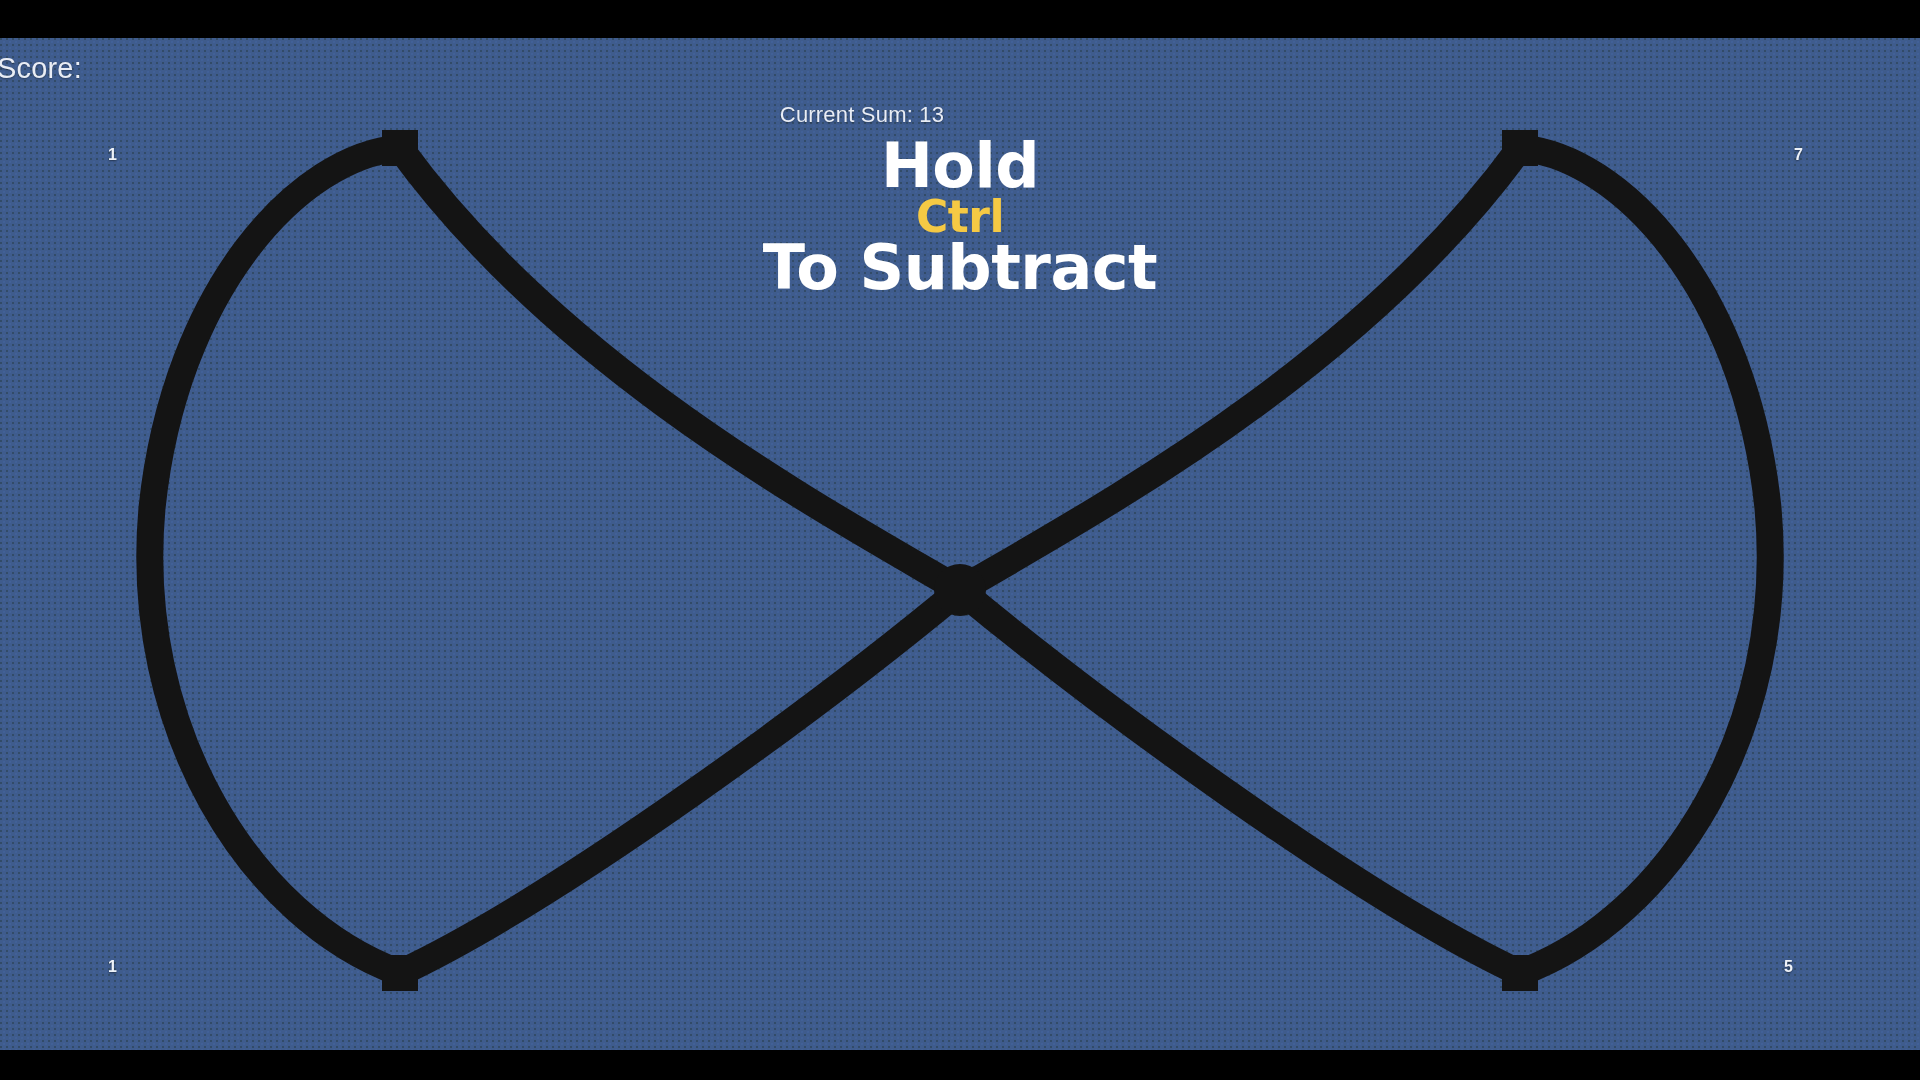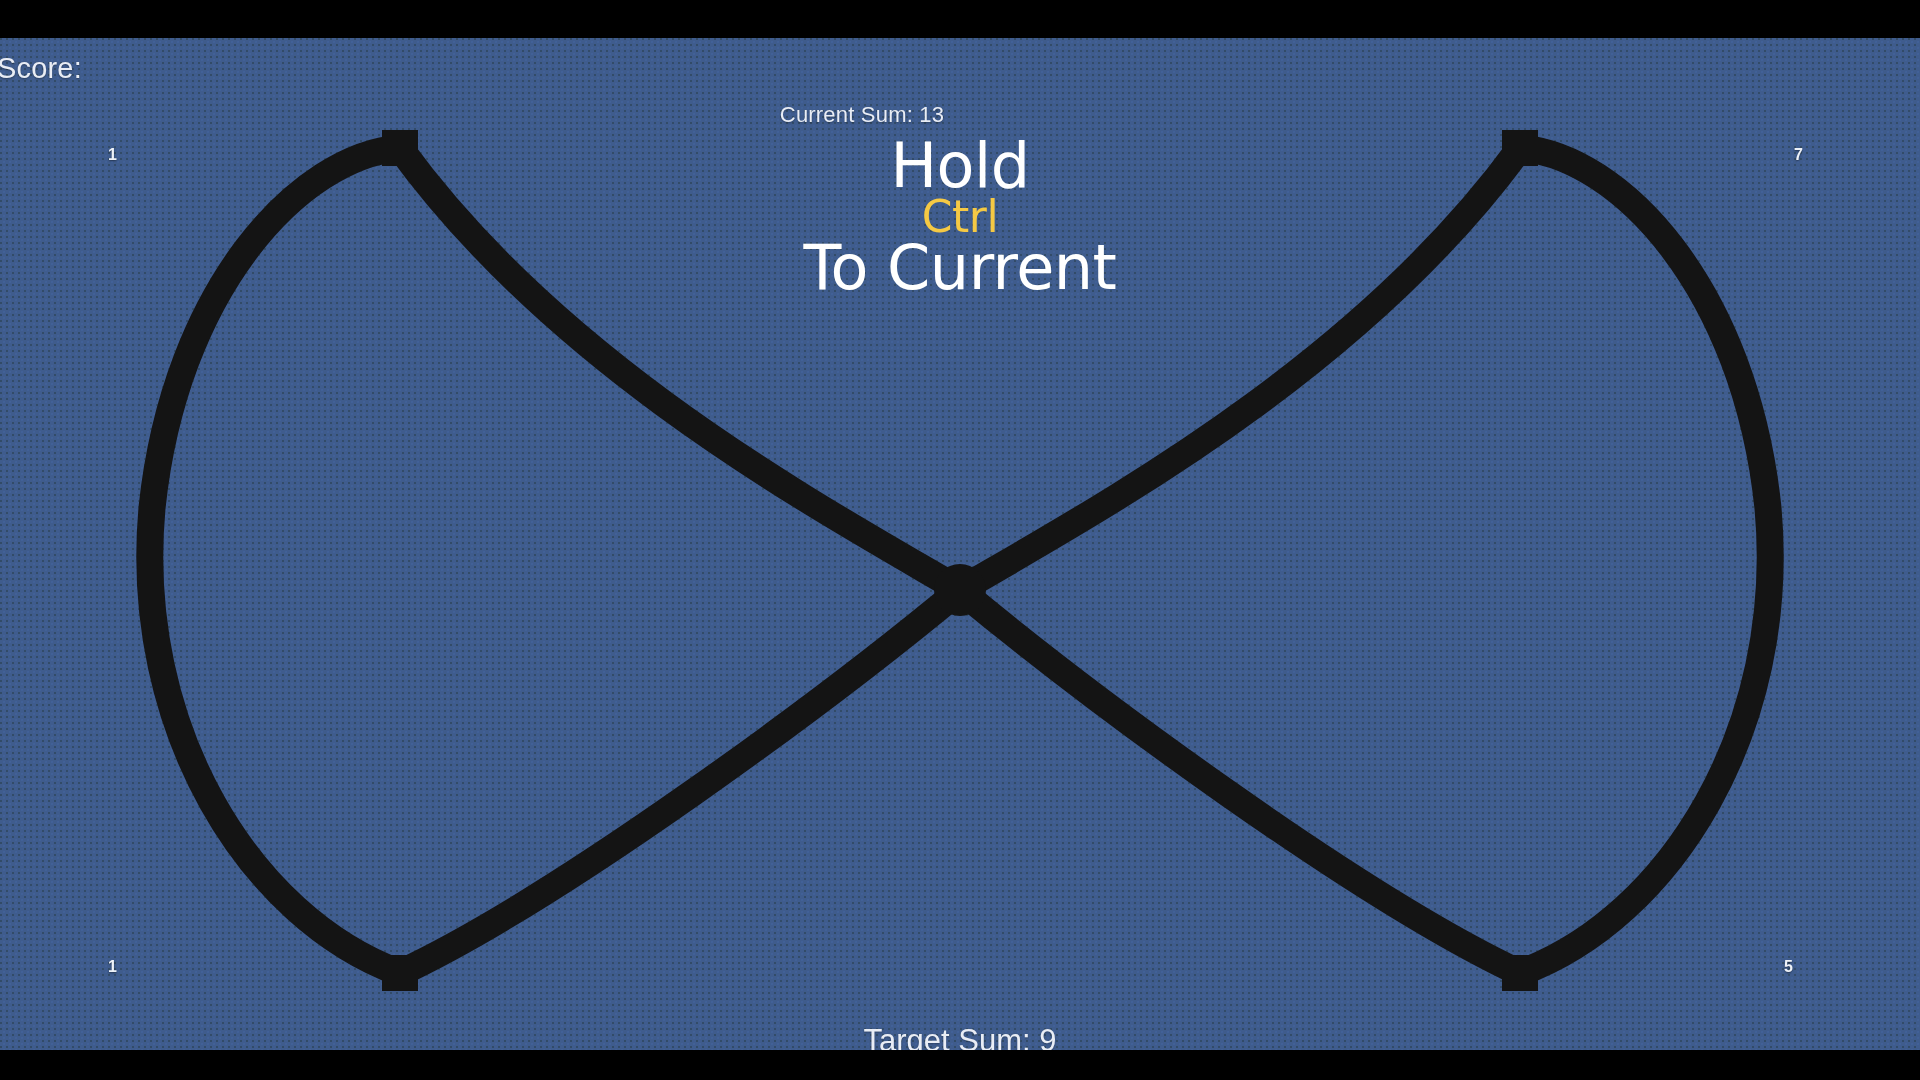--- a/index.html
+++ b/index.html
@@ -41,21 +41,21 @@
   #current-sum{
     left:0;top:64px;width:1724px;text-align:center;
     font-size:22px;font-weight:400;letter-spacing:.2px;
     text-shadow:0 1px 2px rgba(0,0,0,.3);
   }
 
   #prompt{
     left:0;top:98px;width:1920px;text-align:center;z-index:25;
     line-height:0.96;
     font-family:"DejaVu Sans", sans-serif;
-    font-weight:normal;
+    font-weight:bold;
     letter-spacing:-0.5px;
   }
   #prompt .line{display:block;}
   #prompt-line-1{font-size:62px;color:#ffffff;}
   #prompt-line-2{font-size:44px;color:#f5c944;}
   #prompt-line-3{font-size:62px;color:#ffffff;}
 
   #target-sum{
     left:0;top:985px;width:1920px;text-align:center;
     font-size:31px;font-weight:400;
@@ -99,24 +99,23 @@
     <circle cx="960" cy="552" r="26" fill="#141414"></circle>
   </svg>
 
   <div class="hud" id="score-label">l Score:</div>
 
   <div class="hud" id="current-sum">Current Sum: 13</div>
 
   <div class="hud" id="prompt">
     <span class="line" id="prompt-line-1">Hold</span>
     <span class="line" id="prompt-line-2">Ctrl</span>
-    <span class="line" id="prompt-line-3">To Current</span>
+    <span class="line" id="prompt-line-3">To Subtract</span>
   </div>
 
-  <div class="hud" id="target-sum">Target Sum: 9</div>
 
   <div class="corner-number" id="corner-top-left">1</div>
   <div class="corner-number" id="corner-top-right">7</div>
   <div class="corner-number" id="corner-bottom-left">1</div>
   <div class="corner-number" id="corner-bottom-right">5</div>
 
 </div>
 
 <div id="letterbox-top"></div>
 <div id="letterbox-bottom"></div>

